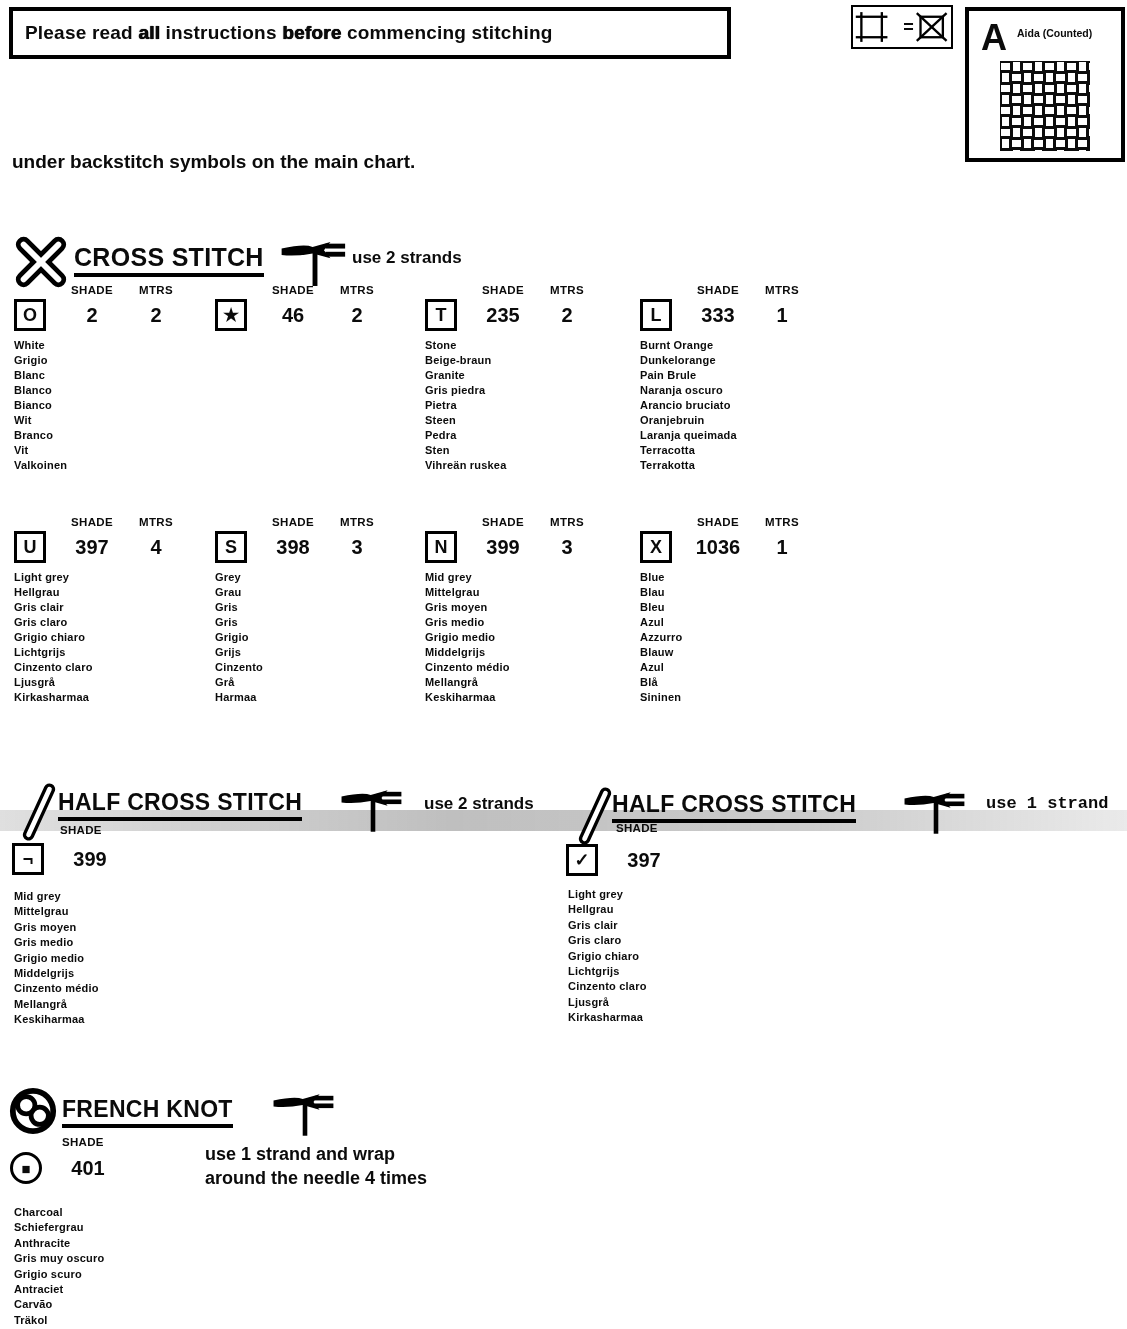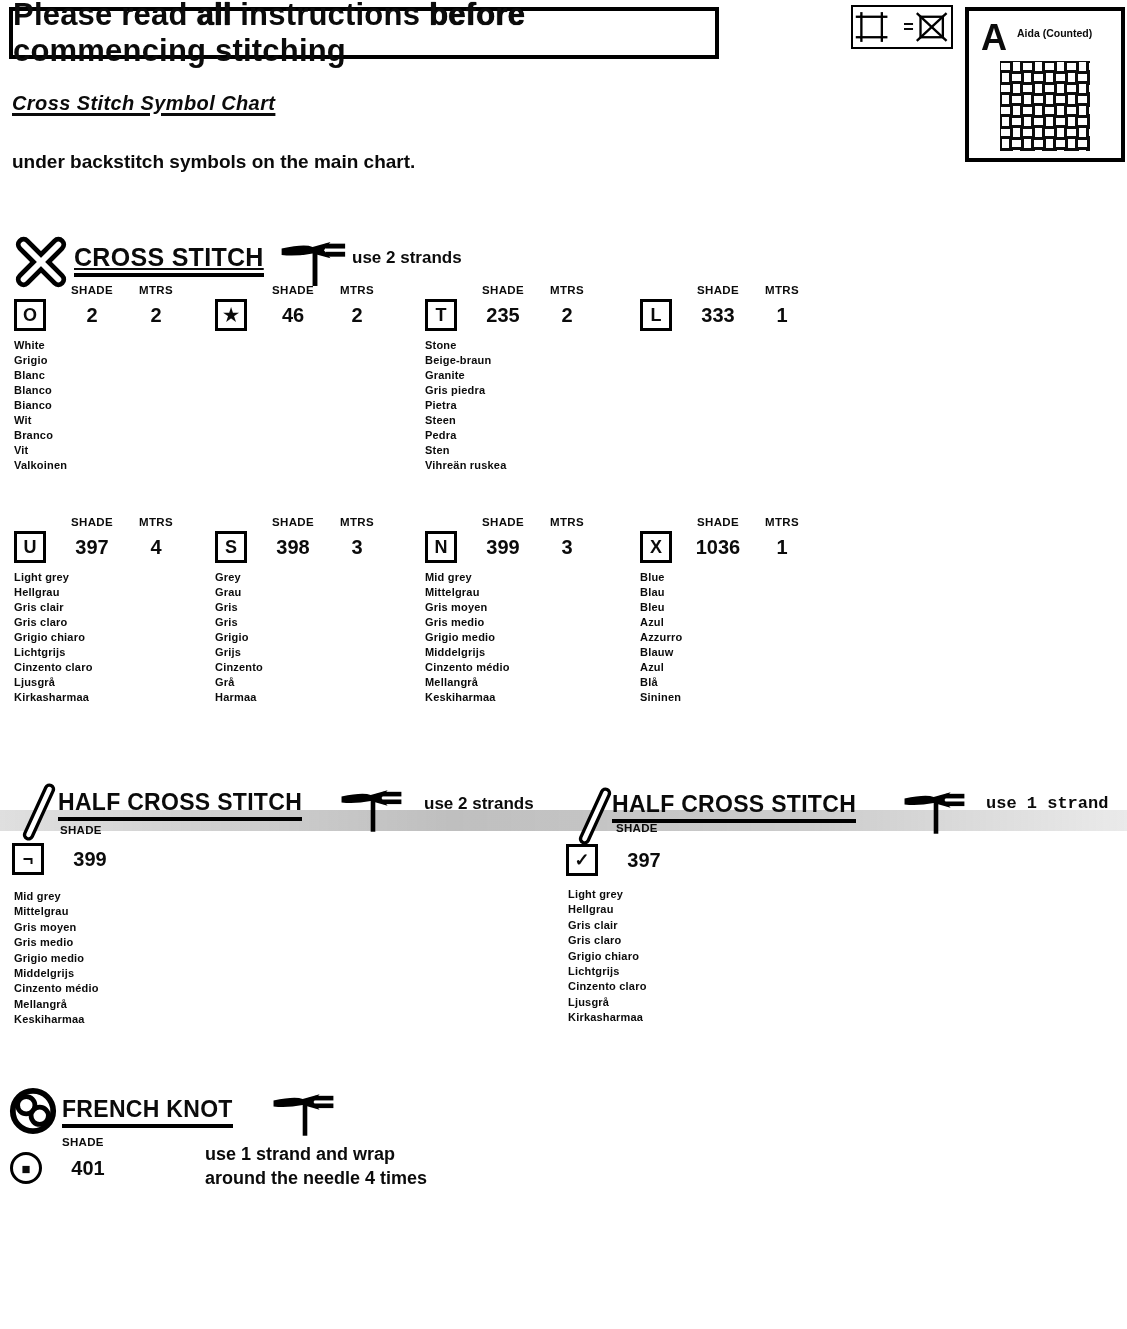--- a/index.html
+++ b/index.html
@@ -1,21 +1,21 @@
 <!DOCTYPE html>
 <html><head>
 <meta charset="utf-8">
 <style>
   html,body{margin:0;padding:0;background:#e8e8e8;}
   .page{position:relative;width:1127px;height:1329px;background:#fff;overflow:hidden;
         font-family:"Liberation Sans",sans-serif;font-weight:bold;color:#0b0b0b;}
   .abs{position:absolute;}
   
   .banner{left:10px;top:8px;width:702px;height:44px;border:3px solid #000;
-          display:flex;align-items:center;padding-left:0;font-size:31px;letter-spacing:.2px;
+          display:flex;align-items:center;padding-left:12px;font-size:19px;letter-spacing:.2px;
           box-shadow:0 0 0 1px #000;}
   .xbold{text-shadow:0 0 1px #000,.6px 0 0 #000;}
   
   .legendbox{left:851px;top:5px;width:98px;height:40px;border:2px solid #000;
              display:flex;align-items:center;justify-content:center;}
   .aidabox{left:965px;top:7px;width:152px;height:147px;border:4px solid #000;}
   .aida-letter{position:absolute;left:12px;top:6px;font-size:36px;}
   .aida-label{position:absolute;left:48px;top:16px;font-size:10.5px;}
   .aida-swatch{position:absolute;left:31px;top:50px;}
   
@@ -92,30 +92,29 @@
           <rect x="1" y="2" width="9" height="7" fill="#fff"></rect>
           <rect x="12" y="13" width="9" height="7" fill="#fff"></rect>
           <rect x="13" y="1" width="7" height="9" fill="#fff"></rect>
           <rect x="2" y="12" width="7" height="9" fill="#fff"></rect>
         </pattern>
       </defs>
       <rect width="90" height="90" fill="url(#weave)"></rect>
     </svg>
   </div>
 
-  <div class="abs chart-title">Cross Stitch Symbol Chart</div>
   <div class="abs intro-line2">under backstitch symbols on the main chart.</div>
 
   <svg class="abs" style="left:12px;top:233px;" width="58" height="58" viewBox="0 0 60 60">
     <line x1="12" y1="12" x2="48" y2="48" stroke="#000" stroke-width="16" stroke-linecap="round"></line>
     <line x1="48" y1="12" x2="12" y2="48" stroke="#000" stroke-width="16" stroke-linecap="round"></line>
     <line x1="12" y1="12" x2="48" y2="48" stroke="#fff" stroke-width="6" stroke-linecap="round"></line>
     <line x1="48" y1="12" x2="12" y2="48" stroke="#fff" stroke-width="6" stroke-linecap="round"></line>
   </svg>
-  <div class="abs sec-title" style="left:74px;top:243px;text-decoration:underline;">CROSS STITCH</div>
+  <div class="abs sec-title" style="left:74px;top:243px;">CROSS STITCH</div>
   <svg class="abs" style="left:280px;top:238px;" width="70" height="52" viewBox="0 0 86 58">
     <path d="M2 10 Q30 4 40 8 L62 2 L54 12 L62 22 L40 16 Q20 20 2 18 Z" fill="#000"></path>
     <rect x="56" y="4" width="24" height="6" fill="#000"></rect>
     <rect x="56" y="14" width="24" height="6" fill="#000"></rect>
     <rect x="40" y="14" width="6" height="42" fill="#000"></rect>
   </svg>
   <div class="abs strands" style="left:352px;top:248px;">use 2 strands</div>
 
   <div class="entry" style="left:14px;top:284px;">
     <div class="hdr">
@@ -174,20 +173,31 @@
   </div>
   <div class="entry" style="left:640px;top:284px;">
     <div class="hdr">
         <span class="h-shade">SHADE</span>
         <span class="h-mtrs">MTRS</span>
       </div>
     <div class="entry-row">
         <span class="symbox">L</span>
         <span class="shade-num">333</span>
         <span class="mtrs-num">1</span>
+      </div>
+    <div class="names">
+        <div>Burnt Orange</div>
+        <div>Dunkelorange</div>
+        <div>Pain Brule</div>
+        <div>Naranja oscuro</div>
+        <div>Arancio bruciato</div>
+        <div>Oranjebruin</div>
+        <div>Laranja queimada</div>
+        <div>Terracotta</div>
+        <div>Terrakotta</div>
       </div>
   </div>
 
   <div class="entry" style="left:14px;top:516px;">
     <div class="hdr">
         <span class="h-shade">SHADE</span>
         <span class="h-mtrs">MTRS</span>
       </div>
     <div class="entry-row">
         <span class="symbox">U</span>
@@ -349,14 +359,24 @@
   <div class="abs" style="left:10px;top:1152px;display:flex;align-items:center;">
     <span class="knot-circle">
         <span>■</span>
       </span>
     <span class="shade-num">401</span>
   </div>
   <div class="abs instr" style="left:205px;top:1142px;">
     <div>use 1 strand and wrap</div>
     <div>around the needle 4 times</div>
   </div>
+  <div class="abs names tall" style="left:14px;top:1198px;">
+      <div>Charcoal</div>
+      <div>Schiefergrau</div>
+      <div>Anthracite</div>
+      <div>Gris muy oscuro</div>
+      <div>Grigio scuro</div>
+      <div>Antraciet</div>
+      <div>Carvão</div>
+      <div>Träkol</div>
+    </div>
 
 </div>
 
 </body></html>

